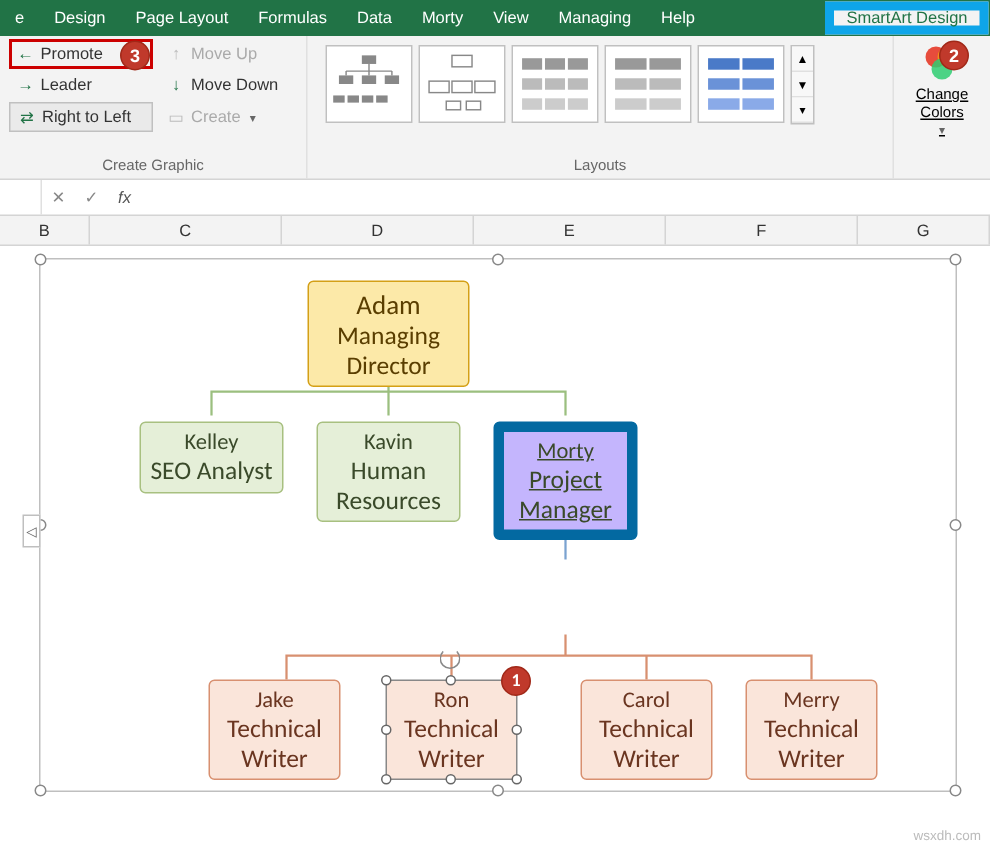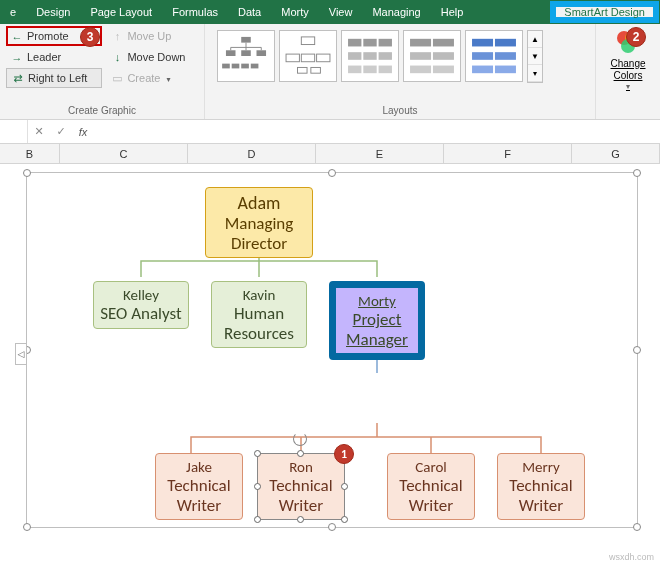--- a/index.html
+++ b/index.html
@@ -65,21 +65,21 @@
   .n-kelley, .n-kavin, .n-morty { top: 108px; width: 96px; color: #3a4a2a; }
   .n-kelley { left: 66px; background: #e5efd8; border: 1px solid #a8c080; }
   .n-kavin  { left: 184px; background: #e5efd8; border: 1px solid #a8c080; }
   .n-morty  { left: 302px; background: #c4b5fd; border: 7px solid #0369a1; text-decoration: underline; }
   .shadow-g::before { content: ""; position: absolute; left: 5px; top: 5px; right: -5px; bottom: -5px; background: #c5d8a8; border-radius: 4px; z-index: -1; }
   
   .n-rachel { left: 302px; top: 200px; width: 96px; background: #e3edf9; border: 1px solid #7ba3d0; color: #2a3f5a; }
   .n-rachel::before { content: ""; position: absolute; left: 5px; top: 5px; right: -5px; bottom: -5px; background: #a8c5e8; border-radius: 4px; z-index: -1; }
   
   .n-writer { top: 280px; width: 88px; background: #fae5da; border: 1px solid #d89070; color: #6a3520; }
-  .n-jake  { left: 128px; }
+  .n-jake  { left: 112px; }
   .n-ron   { left: 230px; border: 1.5px solid #888; }
   .n-carol { left: 360px; }
   .n-merry { left: 470px; }
   .shadow-o::before { content: ""; position: absolute; left: 5px; top: 5px; right: -5px; bottom: -5px; background: #eab896; border-radius: 4px; z-index: -1; }
   
   .sel-handle { position: absolute; width: 7px; height: 7px; background: #fff; border: 1px solid #666; border-radius: 50%; }
   .rotate-h { position: absolute; width: 14px; height: 14px; border: 1.5px solid #888; border-radius: 50%; border-top-color: transparent; }
   
   .watermark { position: absolute; right: 6px; bottom: 2px; font-size: 9px; color: #bbb; }
 </style>

